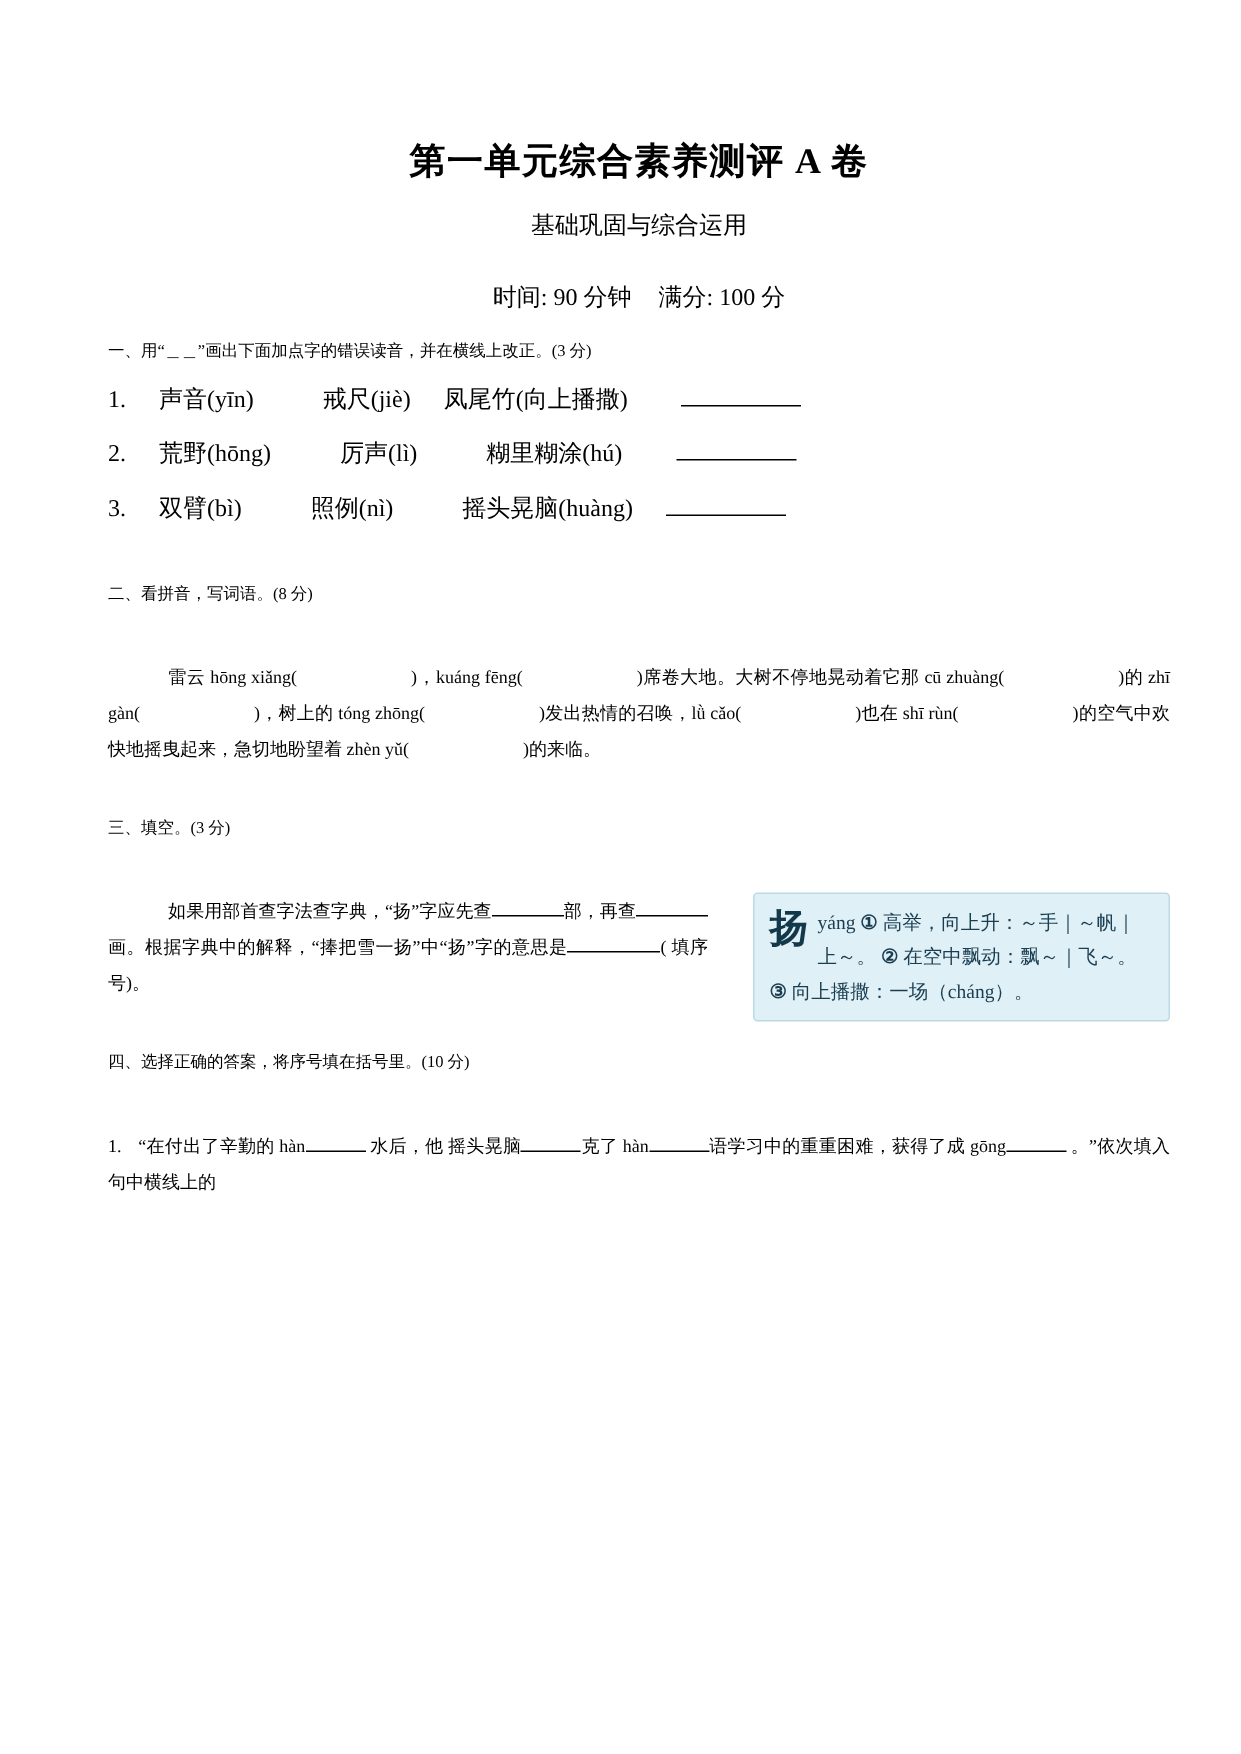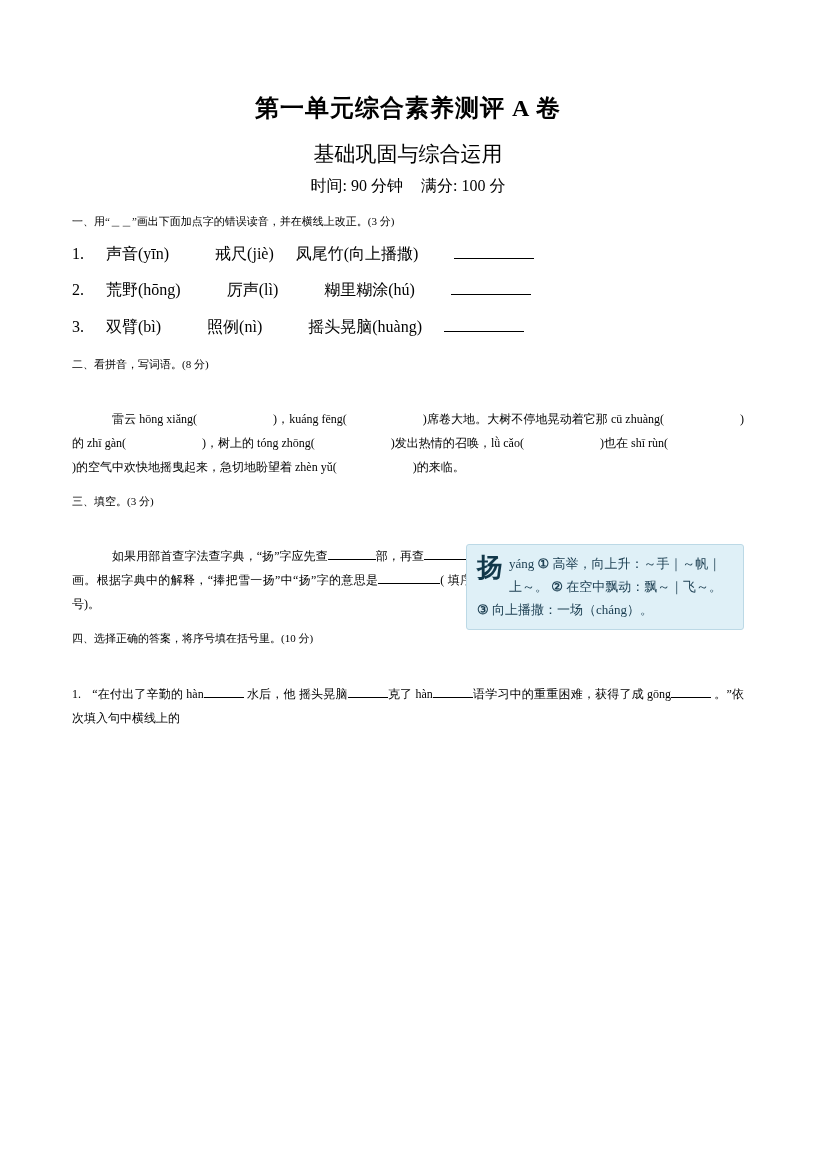--- a/index.html
+++ b/index.html
@@ -12,35 +12,35 @@
     height: 1169px;
     font-family: "Liberation Serif", "DejaVu Serif", serif;
     color: #000000;
     position: relative;
     overflow: hidden;
   }
   .page {
     box-sizing: border-box;
     width: 827px;
     height: 1169px;
-    padding: 92px 83px 40px 72px;
+    padding: 92px 47px 40px 72px;
     position: relative;
   }
   .doc-title {
     font-size: 24px;
     font-weight: bold;
     text-align: center;
     letter-spacing: 1px;
     margin: 0 0 14px 0;
     line-height: 1.4;
   }
   .doc-subtitle {
-    font-size: 21px;
+    font-size: 16px;
     text-align: center;
-    margin: 0 0 6px 0;
+    margin: 0 0 26px 0;
     line-height: 1.4;
   }
   .doc-meta {
     font-size: 16px;
     text-align: center;
     margin: 0 0 4px 0;
     line-height: 1.4;
   }
   .doc-meta .gap {
     display: inline-block;
@@ -110,21 +110,21 @@
     font-weight: bold;
     float: left;
     line-height: 1;
     margin: 2px 6px 0 0;
     color: #12384a;
   }
   .dict-card .num {
     font-weight: bold;
   }
   .float-clear { clear: both; }
-  .q-sec { margin-top: 12px; }
+  .q-sec { margin-top: 31px; }
 </style>
 </head>
 <body>
 
 <div class="page">
 
   <h1 class="doc-title">第一单元综合素养测评 A 卷</h1>
   <div class="doc-subtitle">基础巩固与综合运用</div>
   <div class="doc-meta">
     <span>时间: 90 分钟</span><span class="gap"></span><span>满分: 100 分</span>

